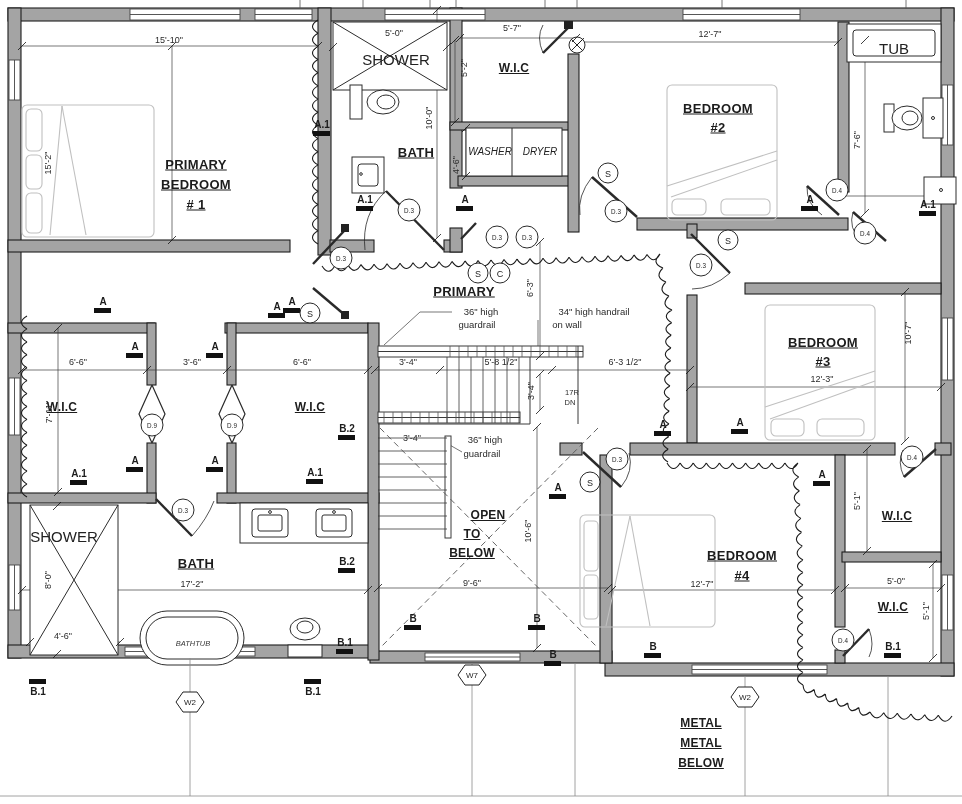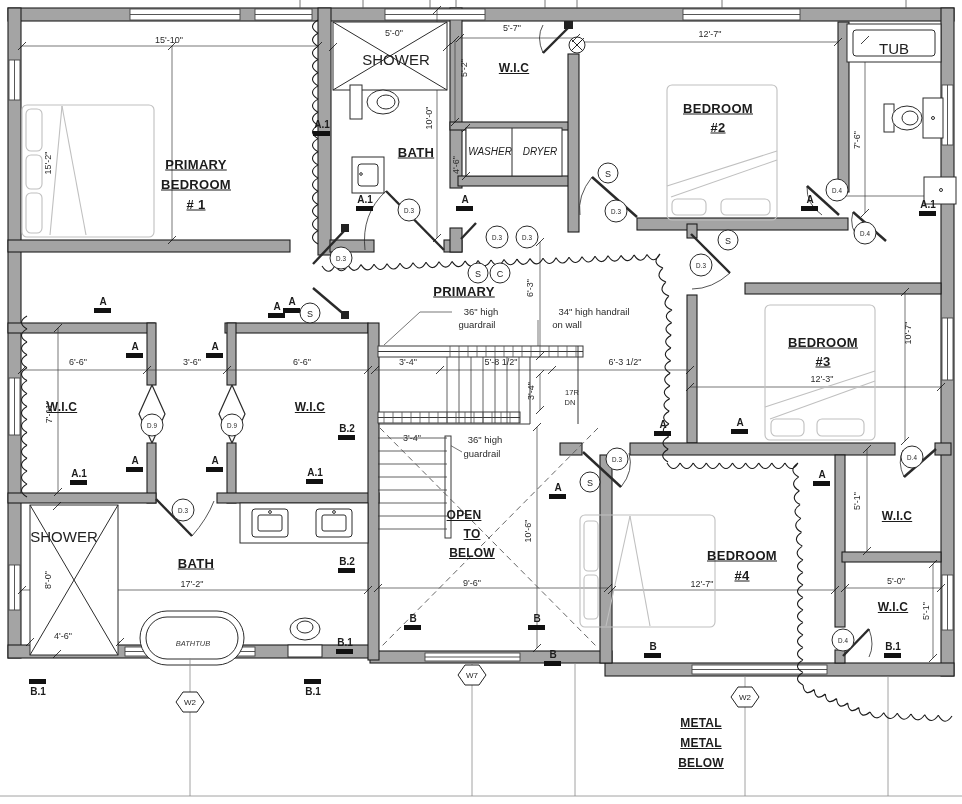--- a/index.html
+++ b/index.html
@@ -348,21 +348,21 @@
       <div class="lbl room" style="left: 416px; top: 152px;">BATH</div>
       <div class="lbl room2" style="left: 514px; top: 68px;">W.I.C</div>
       <div class="lbl room" style="left: 718px; top: 108px;">BEDROOM</div>
       <div class="lbl room" style="left: 718px; top: 127px;">#2</div>
       <div class="lbl room" style="left: 464px; top: 291px;">PRIMARY</div>
       <div class="lbl room" style="left: 823px; top: 342px;">BEDROOM</div>
       <div class="lbl room" style="left: 823px; top: 361px;">#3</div>
       <div class="lbl room2" style="left: 62px; top: 407px;">W.I.C</div>
       <div class="lbl room2" style="left: 310px; top: 407px;">W.I.C</div>
       <div class="lbl room" style="left: 196px; top: 563px;">BATH</div>
-      <div class="lbl room2" style="left: 464px; top: 515px;">OPEN</div>
+      <div class="lbl room2" style="left: 488px; top: 515px;">OPEN</div>
       <div class="lbl room2" style="left: 472px; top: 534px;">TO</div>
       <div class="lbl room2" style="left: 472px; top: 553px;">BELOW</div>
       <div class="lbl room" style="left: 742px; top: 555px;">BEDROOM</div>
       <div class="lbl room" style="left: 742px; top: 575px;">#4</div>
       <div class="lbl room2" style="left: 897px; top: 516px;">W.I.C</div>
       <div class="lbl room2" style="left: 893px; top: 607px;">W.I.C</div>
       <div class="lbl room2" style="left: 701px; top: 723px;">METAL</div>
       <div class="lbl room2" style="left: 701px; top: 743px;">METAL</div>
       <div class="lbl room2" style="left: 701px; top: 763px;">BELOW</div>
       <div class="lbl fix" style="left: 894px; top: 48px;">TUB</div>

